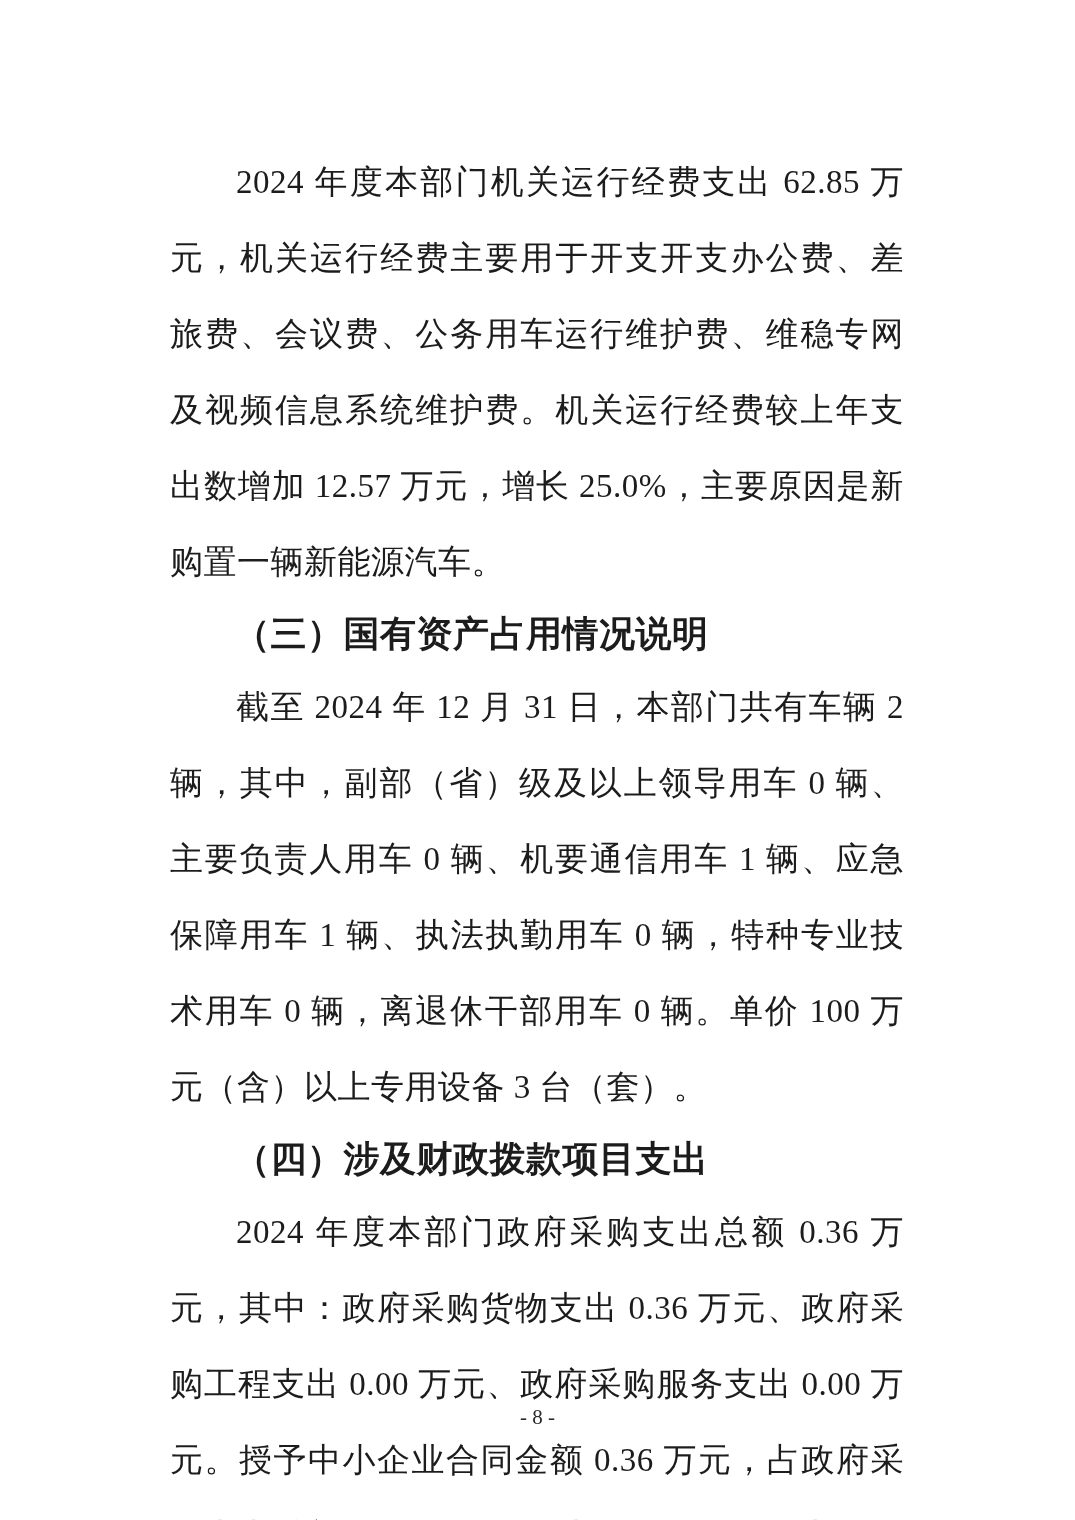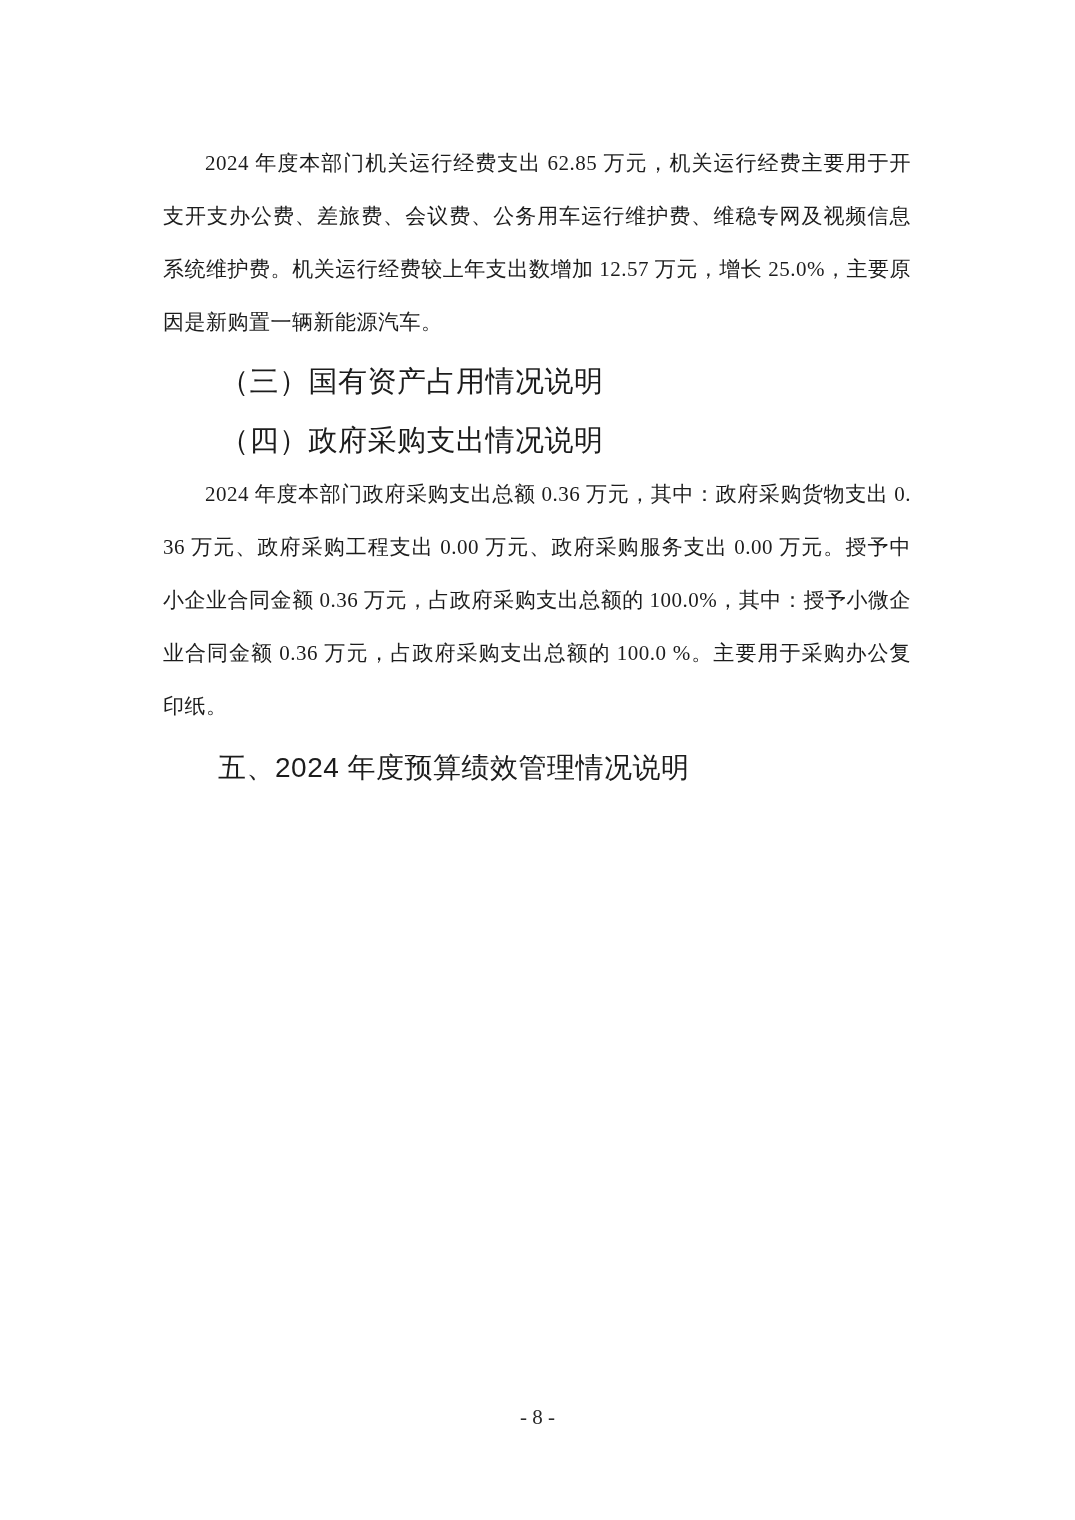--- a/index.html
+++ b/index.html
@@ -16,34 +16,34 @@
     font-family: "Liberation Serif", "DejaVu Serif", serif;
     color: #1c1c1c;
   }
   .content {
     position: absolute;
     left: 162px;
     top: 136px;
     width: 750px;
   }
   .para {
-    margin: 1px;
-    font-size: 21px;
-    line-height: 53px;
+    margin: 8px;
+    font-size: 33px;
+    line-height: 76px;
     letter-spacing: 0.5px;
     text-align: justify;
     text-indent: 2em;
     word-break: break-all;
   }
   .h-kai {
     margin: 6px 0 0 0;
-    font-size: 29px;
+    font-size: 36px;
     line-height: 53px;
     letter-spacing: 0.5px;
-    font-weight: normal;
+    font-weight: bold;
     text-indent: 2em;
     font-family: "Liberation Serif", "DejaVu Serif", serif;
   }
   .h-hei {
     margin: 8px 0 0 0;
     font-size: 28px;
     line-height: 53px;
     letter-spacing: 0.5px;
     font-weight: normal;
     text-indent: 2em;
@@ -61,19 +61,20 @@
     font-family: "Liberation Serif", "DejaVu Serif", serif;
   }
 </style>
 </head>
 <body>
 
 <div class="page">
   <div class="content">
     <p class="para">2024 年度本部门机关运行经费支出 62.85 万元，机关运行经费主要用于开支开支办公费、差旅费、会议费、公务用车运行维护费、维稳专网及视频信息系统维护费。机关运行经费较上年支出数增加 12.57 万元，增长 25.0%，主要原因是新购置一辆新能源汽车。</p>
     <p class="h-kai">（三）国有资产占用情况说明</p>
-    <p class="h-kai">（四）政府采购支出情况说明</p>
+    <p class="para">截至 2024 年 12 月 31 日，本部门共有车辆 2 辆，其中，副部（省）级及以上领导用车 0 辆、主要负责人用车 0 辆、机要通信用车 1 辆、应急保障用车 1 辆、执法执勤用车 0 辆，特种专业技术用车 0 辆，离退休干部用车 0 辆。单价 100 万元（含）以上专用设备 3 台（套）。</p>
+    <p class="h-kai">（四）涉及财政拨款项目支出</p>
     <p class="para">2024 年度本部门政府采购支出总额 0.36 万元，其中：政府采购货物支出 0.36 万元、政府采购工程支出 0.00 万元、政府采购服务支出 0.00 万元。授予中小企业合同金额 0.36 万元，占政府采购支出总额的 100.0%，其中：授予小微企业合同金额 0.36 万元，占政府采购支出总额的 100.0 %。主要用于采购办公复印纸。</p>
     <p class="h-hei">五、2024 年度预算绩效管理情况说明</p>
   </div>
 
   <div class="footer">- 8 -</div>
 </div>
 
 </body></html>

